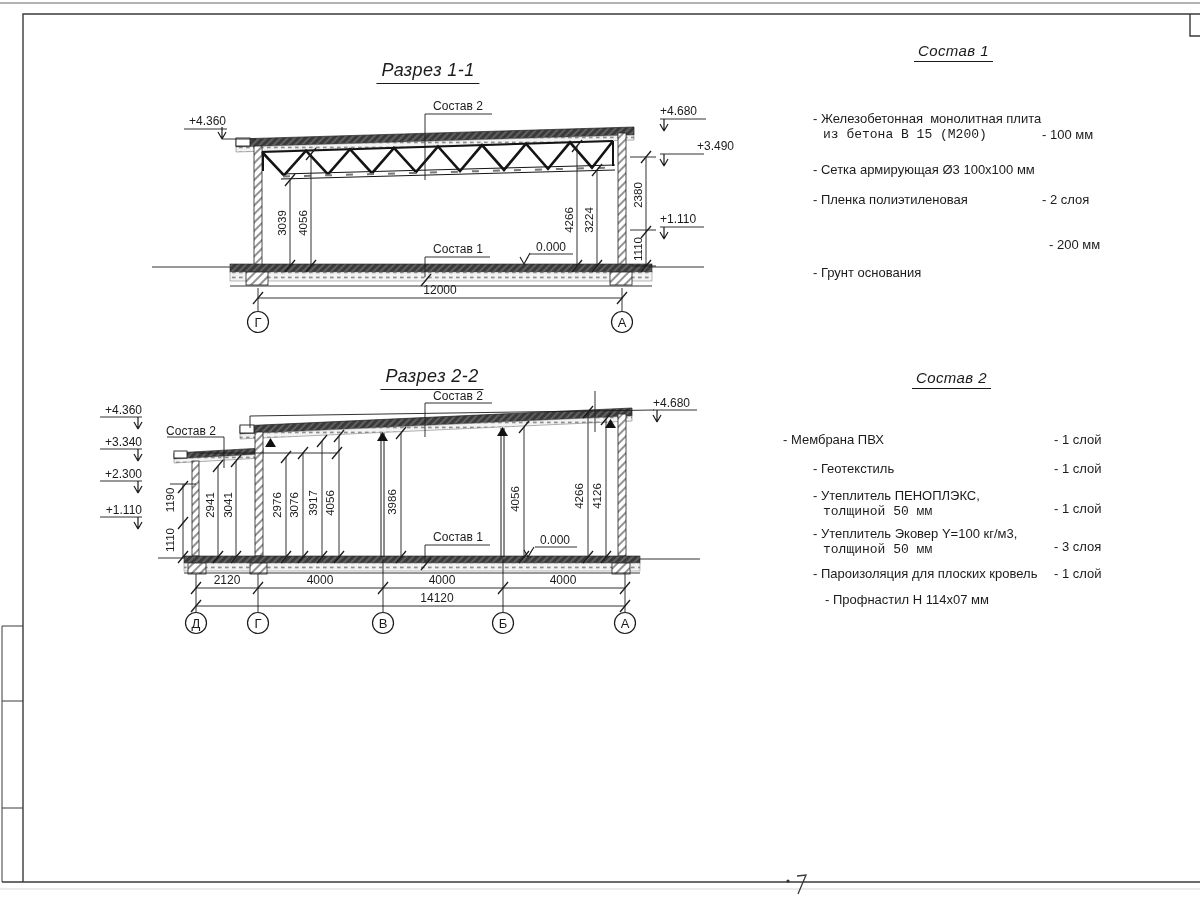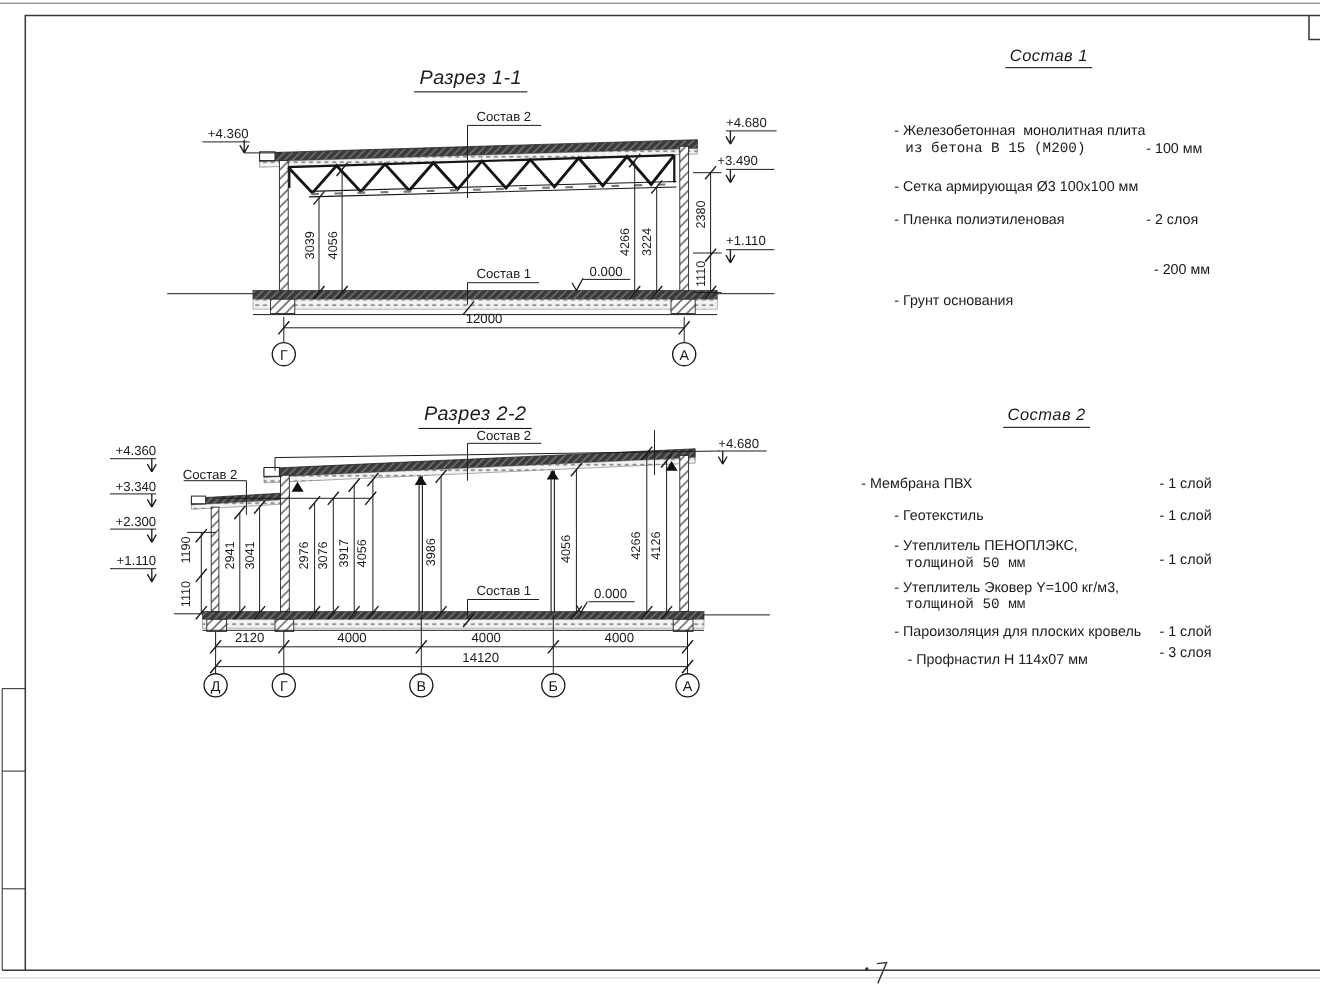--- a/index.html
+++ b/index.html
@@ -236,21 +236,21 @@
     <use href="#ea" x="657" y="422"></use>
   </g>
 </svg>
 
 <div class="t title" style="left:428px; top:60px;">Разрез 1-1</div>
 <div class="t lead" style="left:458px; top:99px;">Состав 2</div>
 <div class="t lead" style="left:458px; top:242px;">Состав 1</div>
 <div class="t lead" style="left:551px; top:240px;">0.000</div>
 <div class="t el" style="left:180px; top:114px;">+4.360</div>
 <div class="t el" style="left:660px; top:104px; text-align:left;">+4.680</div>
-<div class="t el" style="left:652px; top:139px; text-align:left;">+3.490</div>
+<div class="t el" style="left:688px; top:139px; text-align:right;">+3.490</div>
 <div class="t el" style="left:660px; top:212px; text-align:left;">+1.110</div>
 <div class="t rl" style="left:282px; top:223px;">3039</div>
 <div class="t rl" style="left:303px; top:223px;">4056</div>
 <div class="t rl" style="left:569px; top:220px;">4266</div>
 <div class="t rl" style="left:589px; top:220px;">3224</div>
 <div class="t rl" style="left:638px; top:195px;">2380</div>
 <div class="t rl" style="left:638px; top:249px;">1110</div>
 <div class="t dl" style="left:440px; top:297px;">12000</div>
 <div class="t ax" style="left:258px; top:322px;">Г</div>
 <div class="t ax" style="left:622px; top:322px;">А</div>
@@ -317,21 +317,21 @@
 <div class="val" style="left:1054px; top:461px;">- 1 слой</div>
 <div class="li" style="left:813px; top:488px;">
   <div class="l1">- Утеплитель ПЕНОПЛЭКС,</div>
   <div class="l2">толщиной 50 мм</div>
 </div>
 <div class="val" style="left:1054px; top:501px;">- 1 слой</div>
 <div class="li" style="left:813px; top:526px;">
   <div class="l1">- Утеплитель Эковер Y=100 кг/м3,</div>
   <div class="l2">толщиной 50 мм</div>
 </div>
-<div class="val" style="left:1054px; top:539px;margin-top:46px;">- 3 слоя</div>
+<div class="val" style="left:1054px; top:539px;">- 3 слоя</div>
 <div class="li" style="left:813px; top:566px;">
   <div class="l1">- Пароизоляция для плоских кровель</div>
 </div>
 <div class="val" style="left:1054px; top:566px;">- 1 слой</div>
 <div class="li" style="left:813px; top:592px;margin-left:12px;">
   <div class="l1">- Профнастил Н 114х07 мм</div>
 </div>
 
 </div>
 

